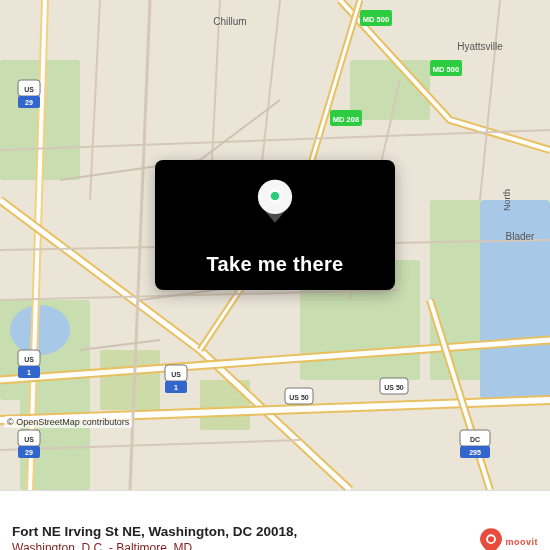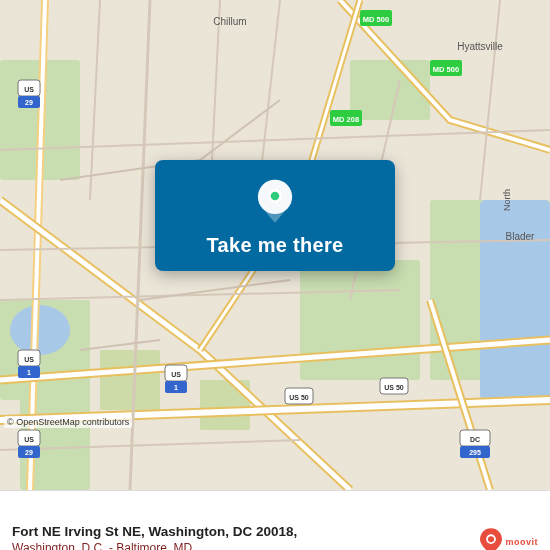--- a/index.html
+++ b/index.html
@@ -27,28 +27,29 @@
       position: absolute;
       top: 0; left: 0;
     }
 
     
     #button-overlay {
       position: absolute;
       top: 160px;
       left: 155px;
       width: 240px;
-      background-color: #0369a1;
+      background-color: #000000;
       border-radius: 8px;
       padding: 18px 20px 14px 20px;
       display: flex;
       flex-direction: column;
       align-items: center;
       box-shadow: 0 4px 15px rgba(0,0,0,0.3);
       cursor: pointer;
+      gap: 19px;
     }
 
     #pin-icon {
       width: 48px;
       height: 48px;
       margin-bottom: 8px;
     }
 
     #take-me-there-label {
       color: white;

